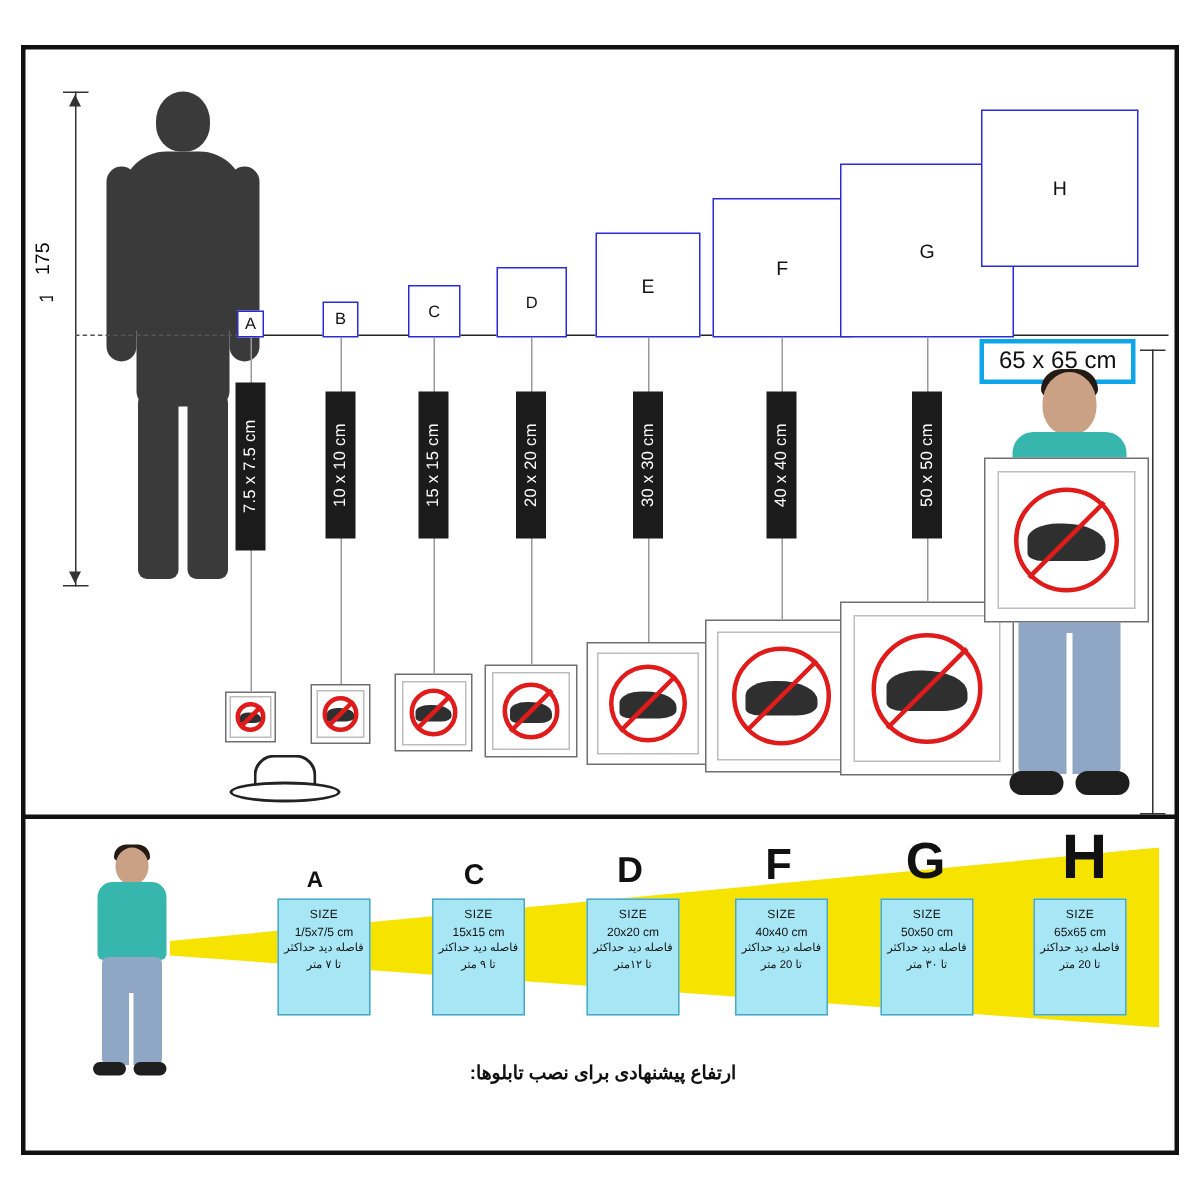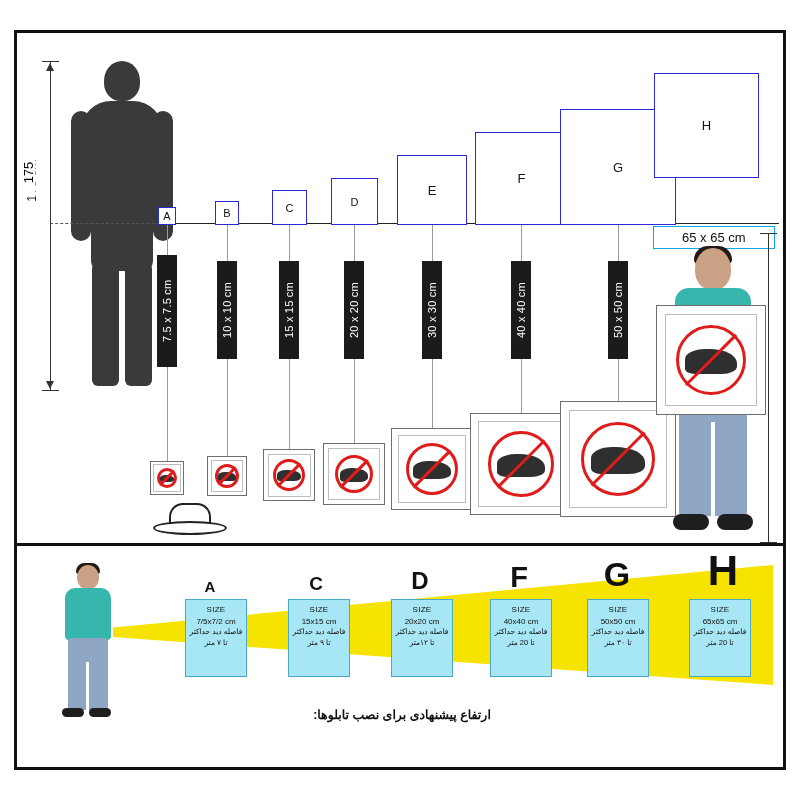--- a/index.html
+++ b/index.html
@@ -274,24 +274,24 @@
     height: 36%;
     background: #2f2f2f;
     border-radius: 40% 55% 30% 20%;
   }
 
   
   .label-65 {
     position: absolute;
     left: 636px;
     top: 193px;
-    border: 1px solid #0ea5e9;
+    border: 3px solid #0ea5e9;
     background: #ffffff;
-    font-size: 13px;
-    padding: 3px 28px;
+    font-size: 16px;
+    padding: 3px 10px;
     color: #111;
   }
 
   
   .dim-right {
     position: absolute;
     left: 740px;
     top: 200px;
     width: 24px;
     height: 310px;
@@ -668,21 +668,21 @@
 
     <div class="b-letter" style="left:168px; top:31px; width:50px; font-size:15px;">A</div>
     <div class="b-letter" style="left:274px; top:26px; width:50px; font-size:19px;">C</div>
     <div class="b-letter" style="left:378px; top:20px; width:50px; font-size:24px;">D</div>
     <div class="b-letter" style="left:477px; top:14px; width:50px; font-size:29px;">F</div>
     <div class="b-letter" style="left:573px; top:8px; width:54px; font-size:34px;">G</div>
     <div class="b-letter" style="left:676px; top:0px; width:60px; font-size:42px;">H</div>
 
     <div class="b-card" style="left:168px; top:52px; width:62px; height:78px;">
       <div class="sz">SIZE</div>
-      <div class="val">7/5x7/2 cm</div>
+      <div class="val">1/5x7/5 cm</div>
       <div class="fa">فاصله دید حداکثر</div>
       <div class="fa">تا ۷ متر</div>
     </div>
     <div class="b-card" style="left:271px; top:52px; width:62px; height:78px;">
       <div class="sz">SIZE</div>
       <div class="val">15x15 cm</div>
       <div class="fa">فاصله دید حداکثر</div>
       <div class="fa">تا ۹ متر</div>
     </div>
     <div class="b-card" style="left:374px; top:52px; width:62px; height:78px;">

